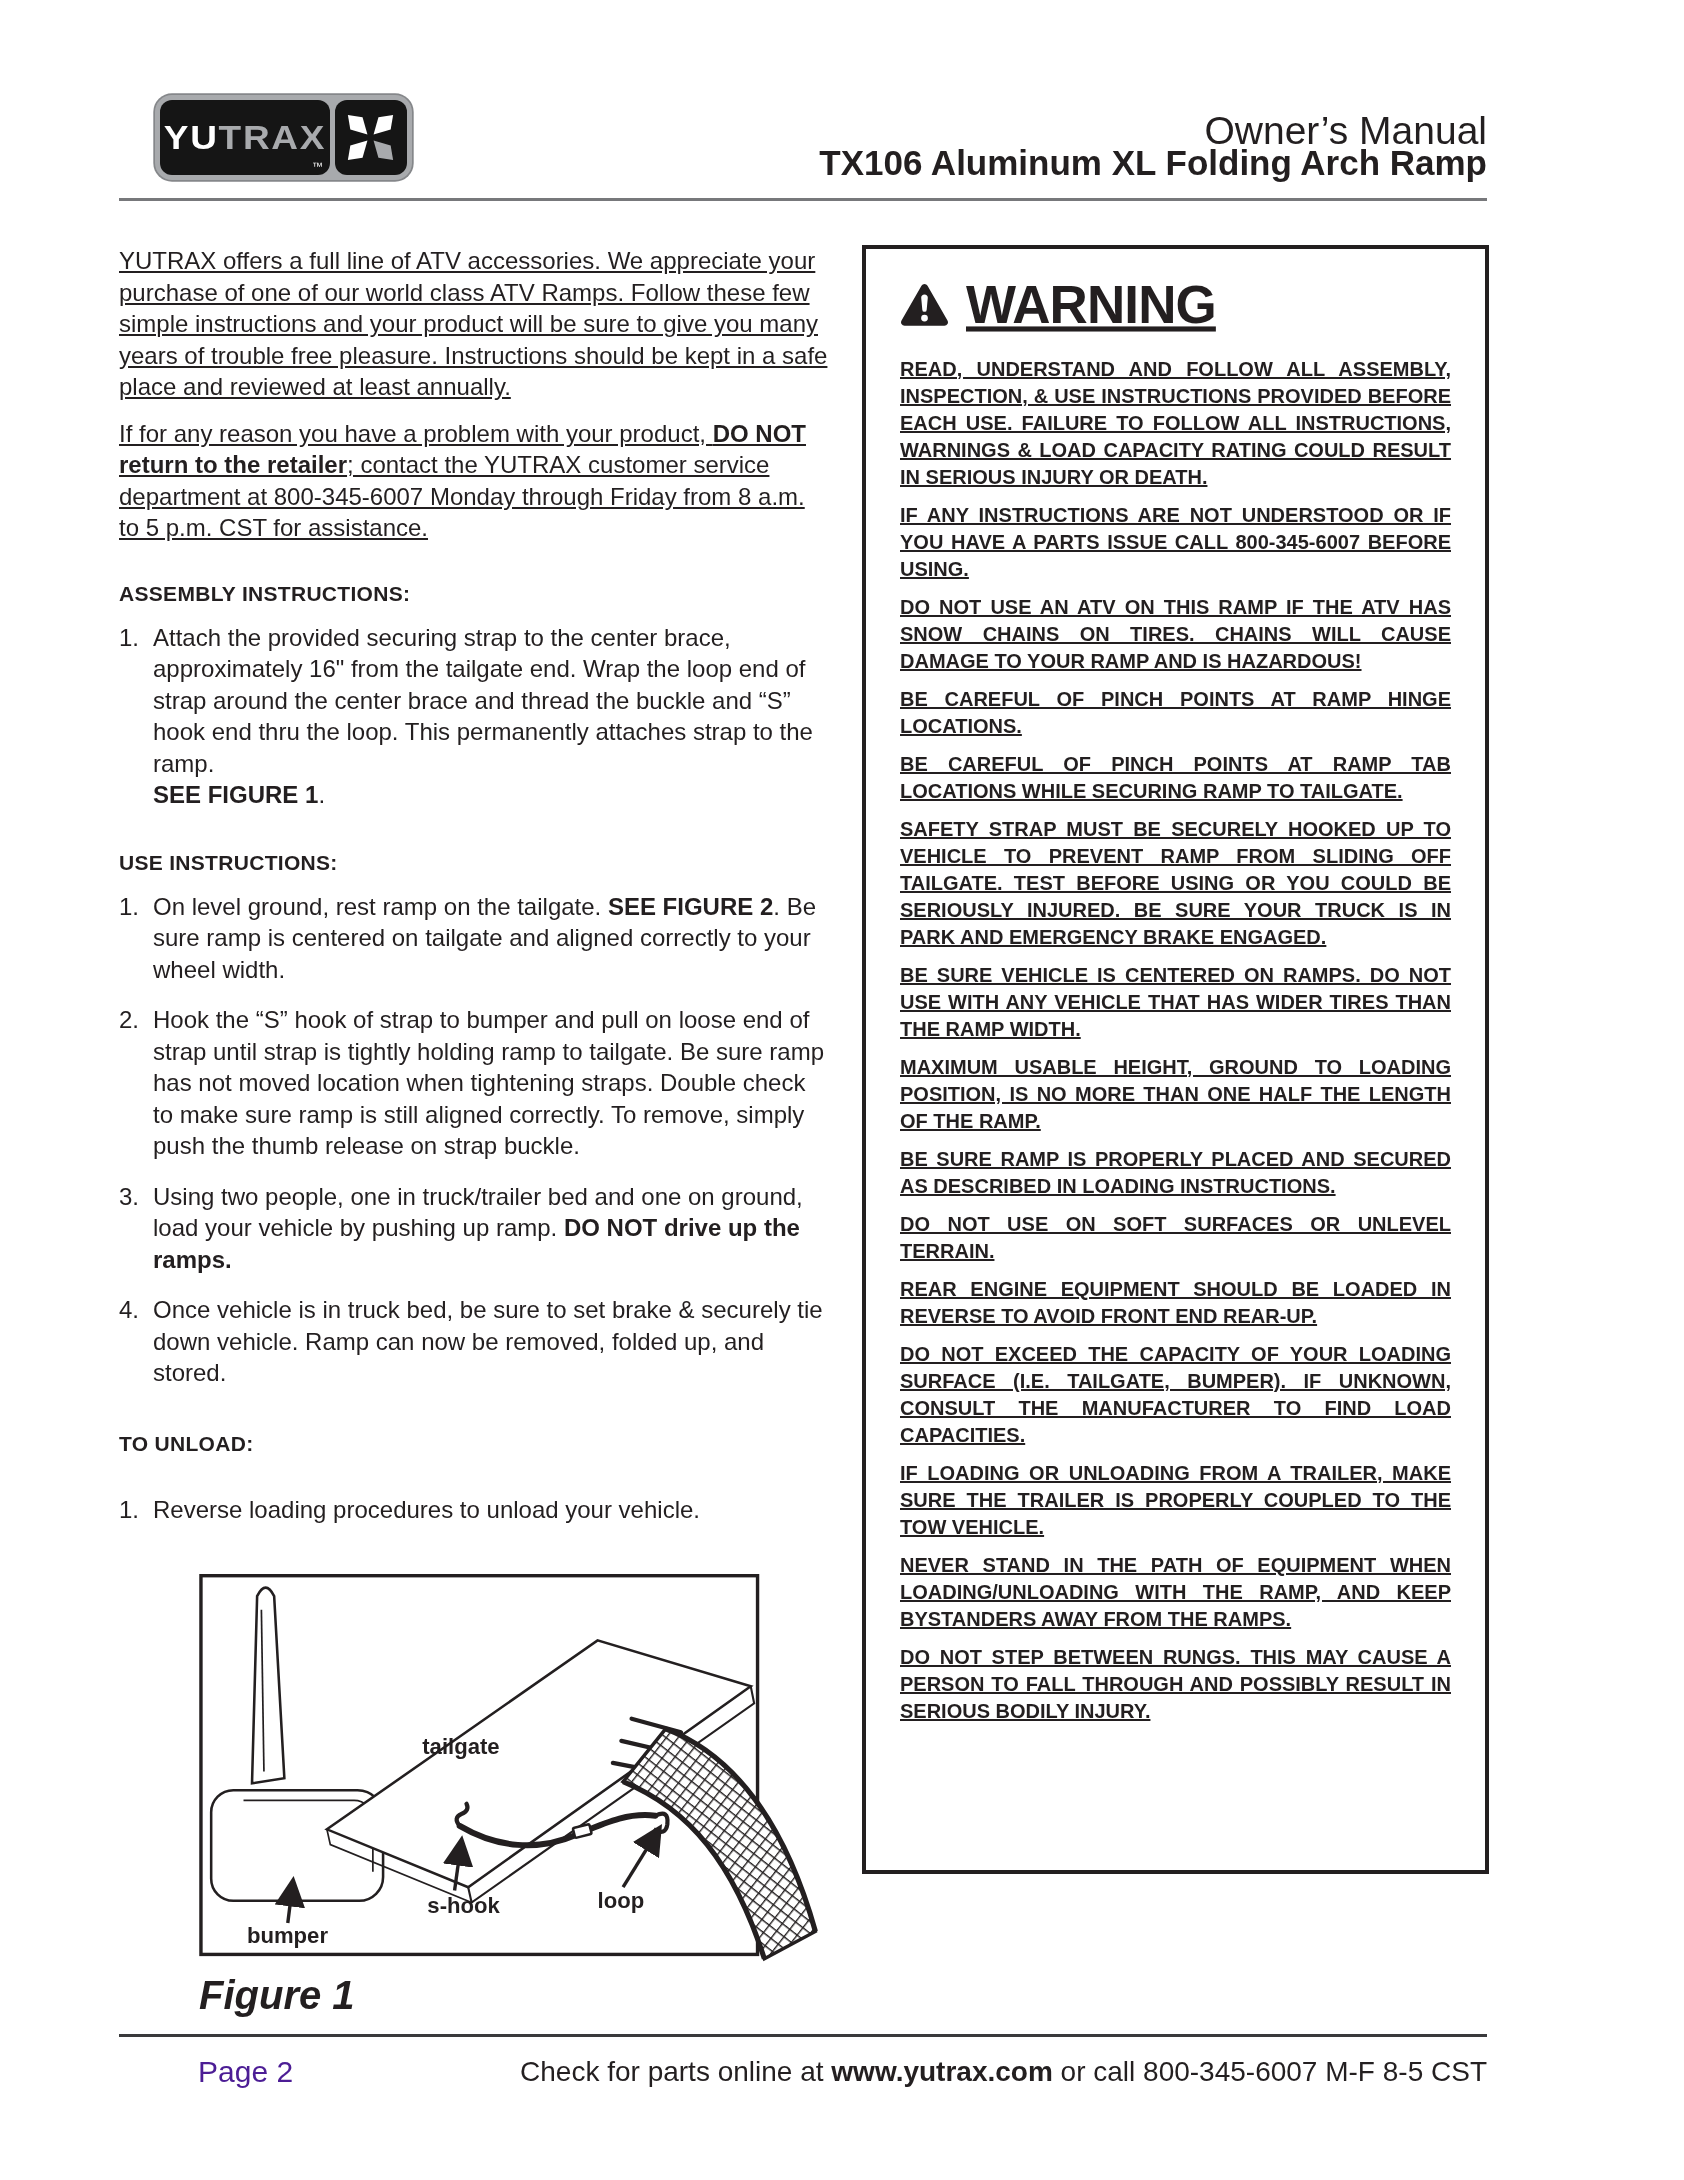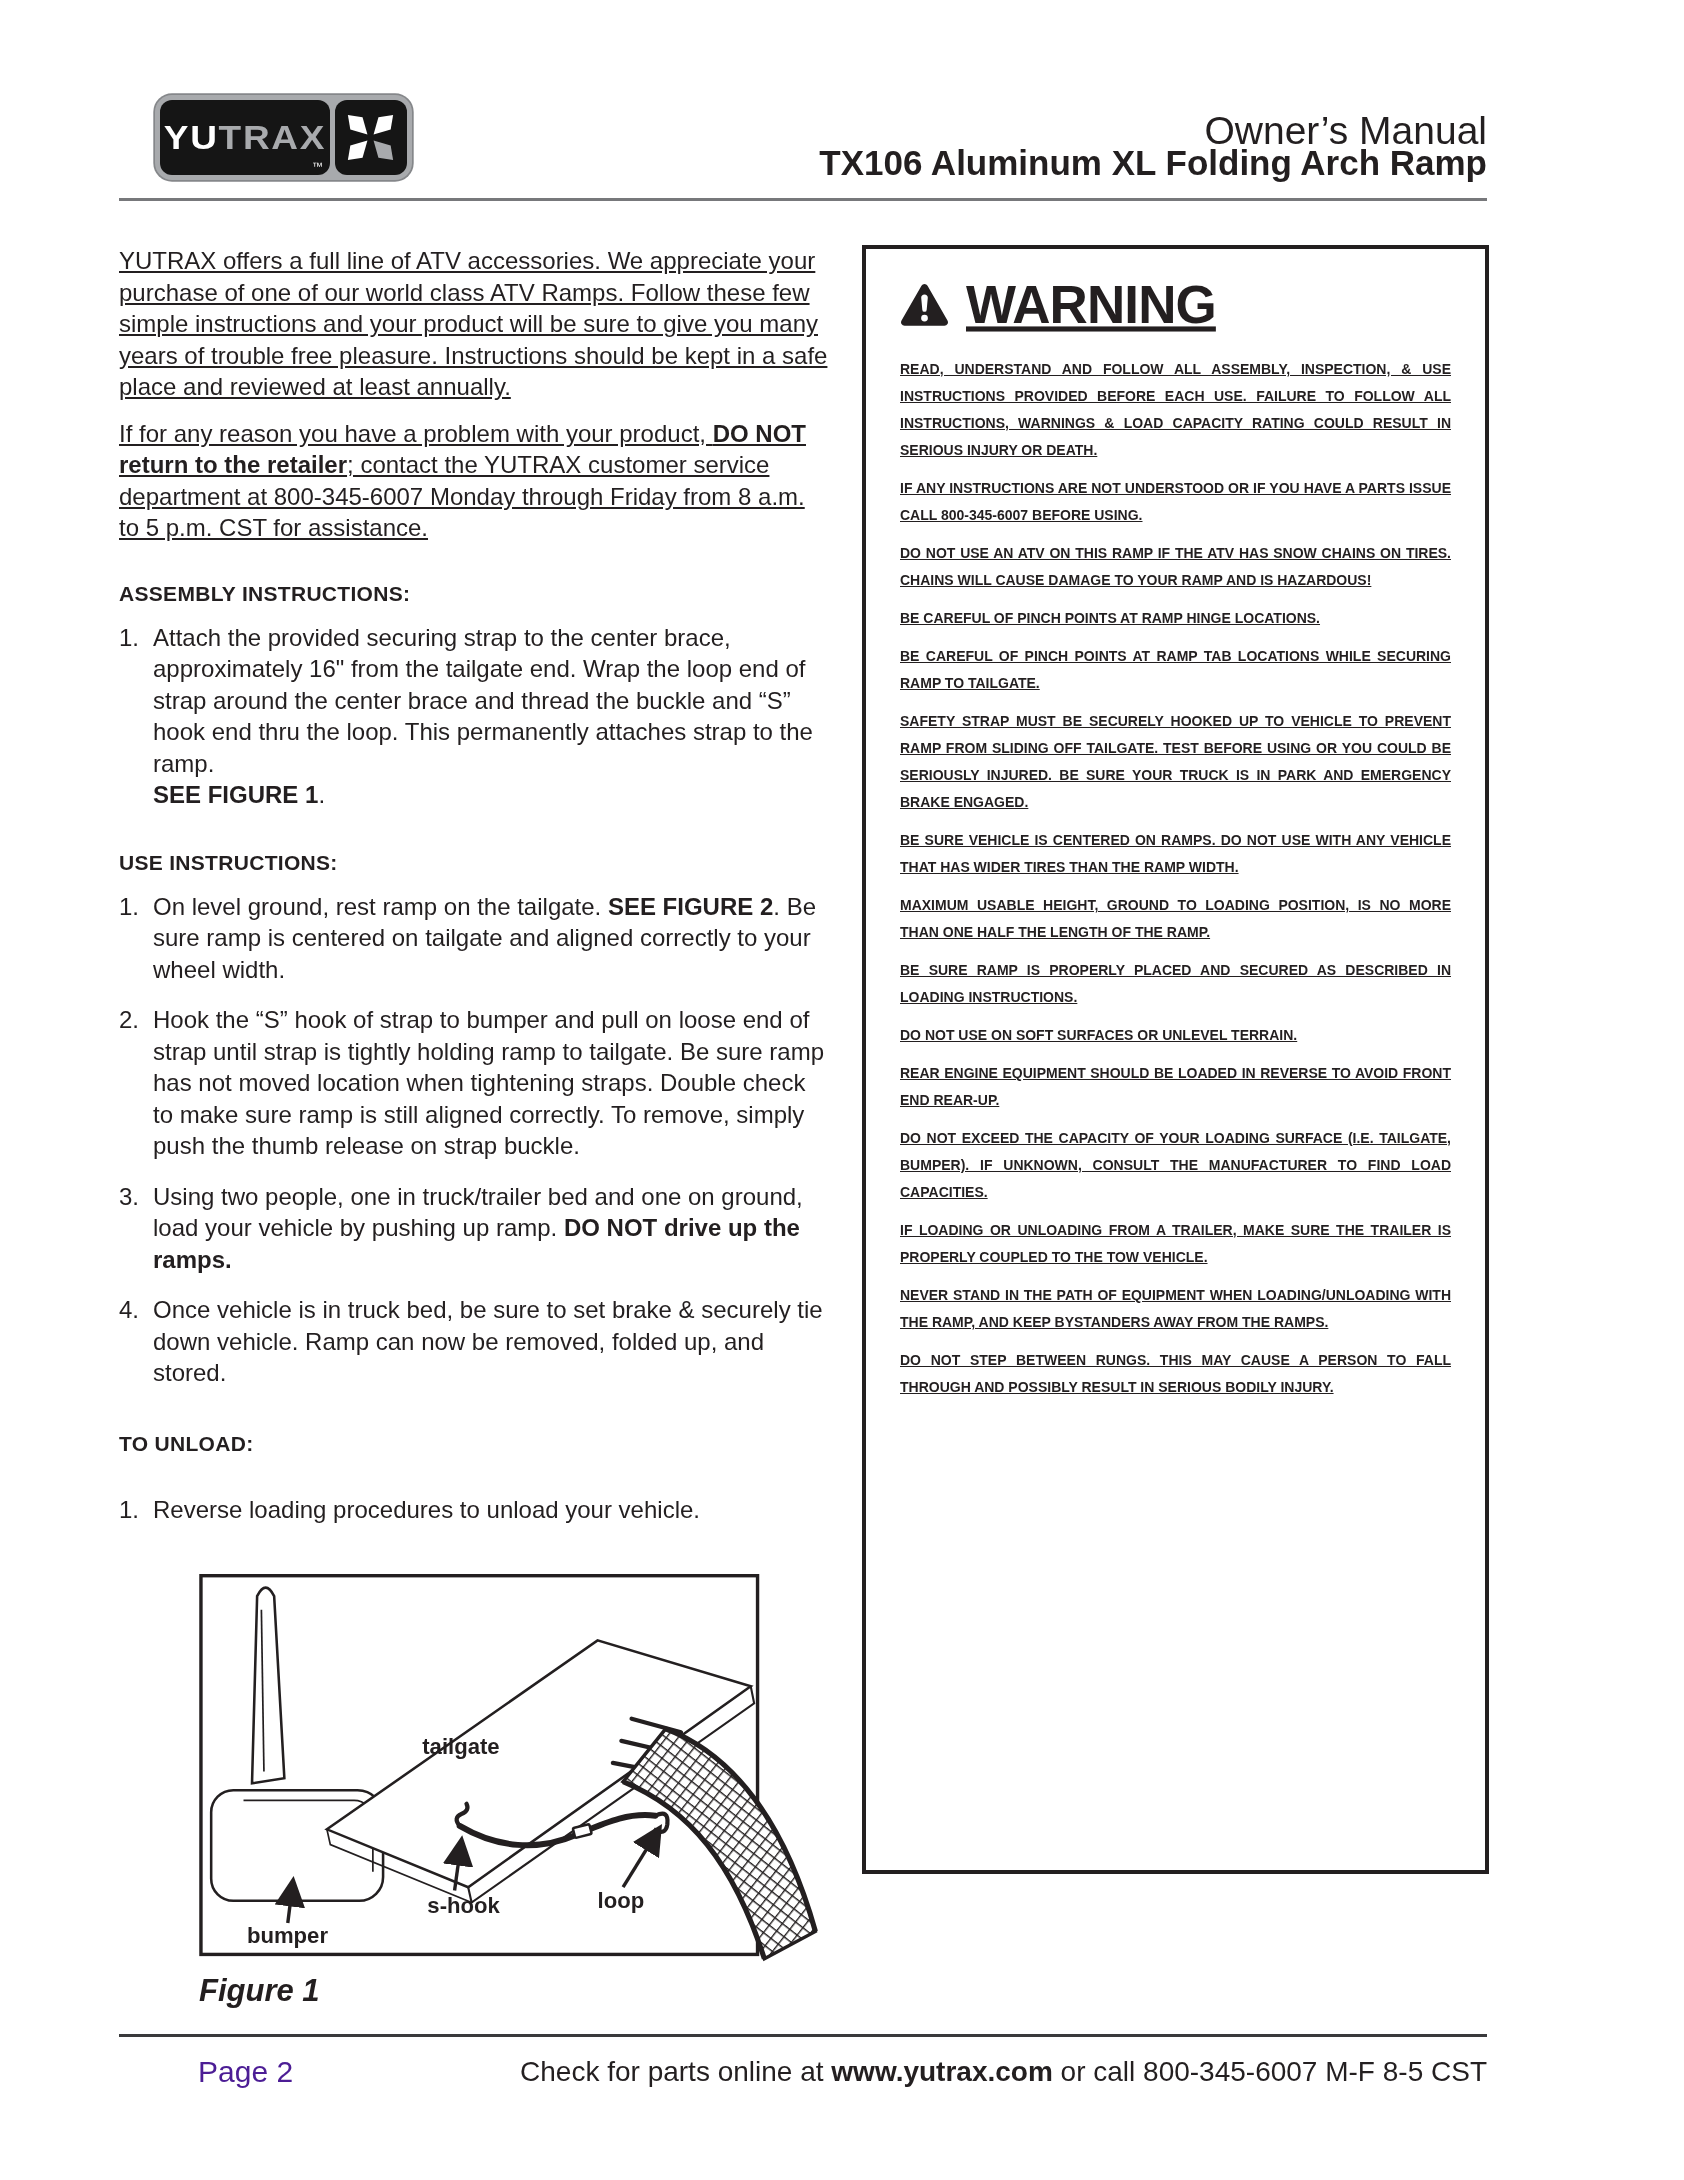--- a/index.html
+++ b/index.html
@@ -78,28 +78,28 @@
   }
   .warn-head{
     display:flex;align-items:center;gap:17px;margin:3.4px 0 20.4px 0;
   }
   .warn-word{
     font-size:53px;font-weight:700;letter-spacing:-0.9px;
     transform:scaleY(1.02);
   }
   .wp{
     margin:0 0 11px 0;
-    font-size:14px;font-weight:700;line-height:27px;
+    font-size:20px;font-weight:700;line-height:27px;
     text-align:justify;text-justify:inter-word;
   }
   
   .figure-wrap{position:absolute;left:199px;top:1574px;}
   .fig-caption{
     position:absolute;left:199px;top:1973px;
-    font-size:31px;font-weight:700;font-style:italic;
+    font-size:40px;font-weight:700;font-style:italic;
   }
   .fig-label{font:700 26px "Liberation Sans",sans-serif;fill:#231f20;}
   
   .ftr-rule{
     position:absolute;left:119px;top:2034px;width:1368px;height:2.6px;
     background:#3a3a3c;
   }
   .ftr-page{
     position:absolute;left:198px;top:2055px;
     font-size:30px;font-weight:400;color:#4c1d95;

